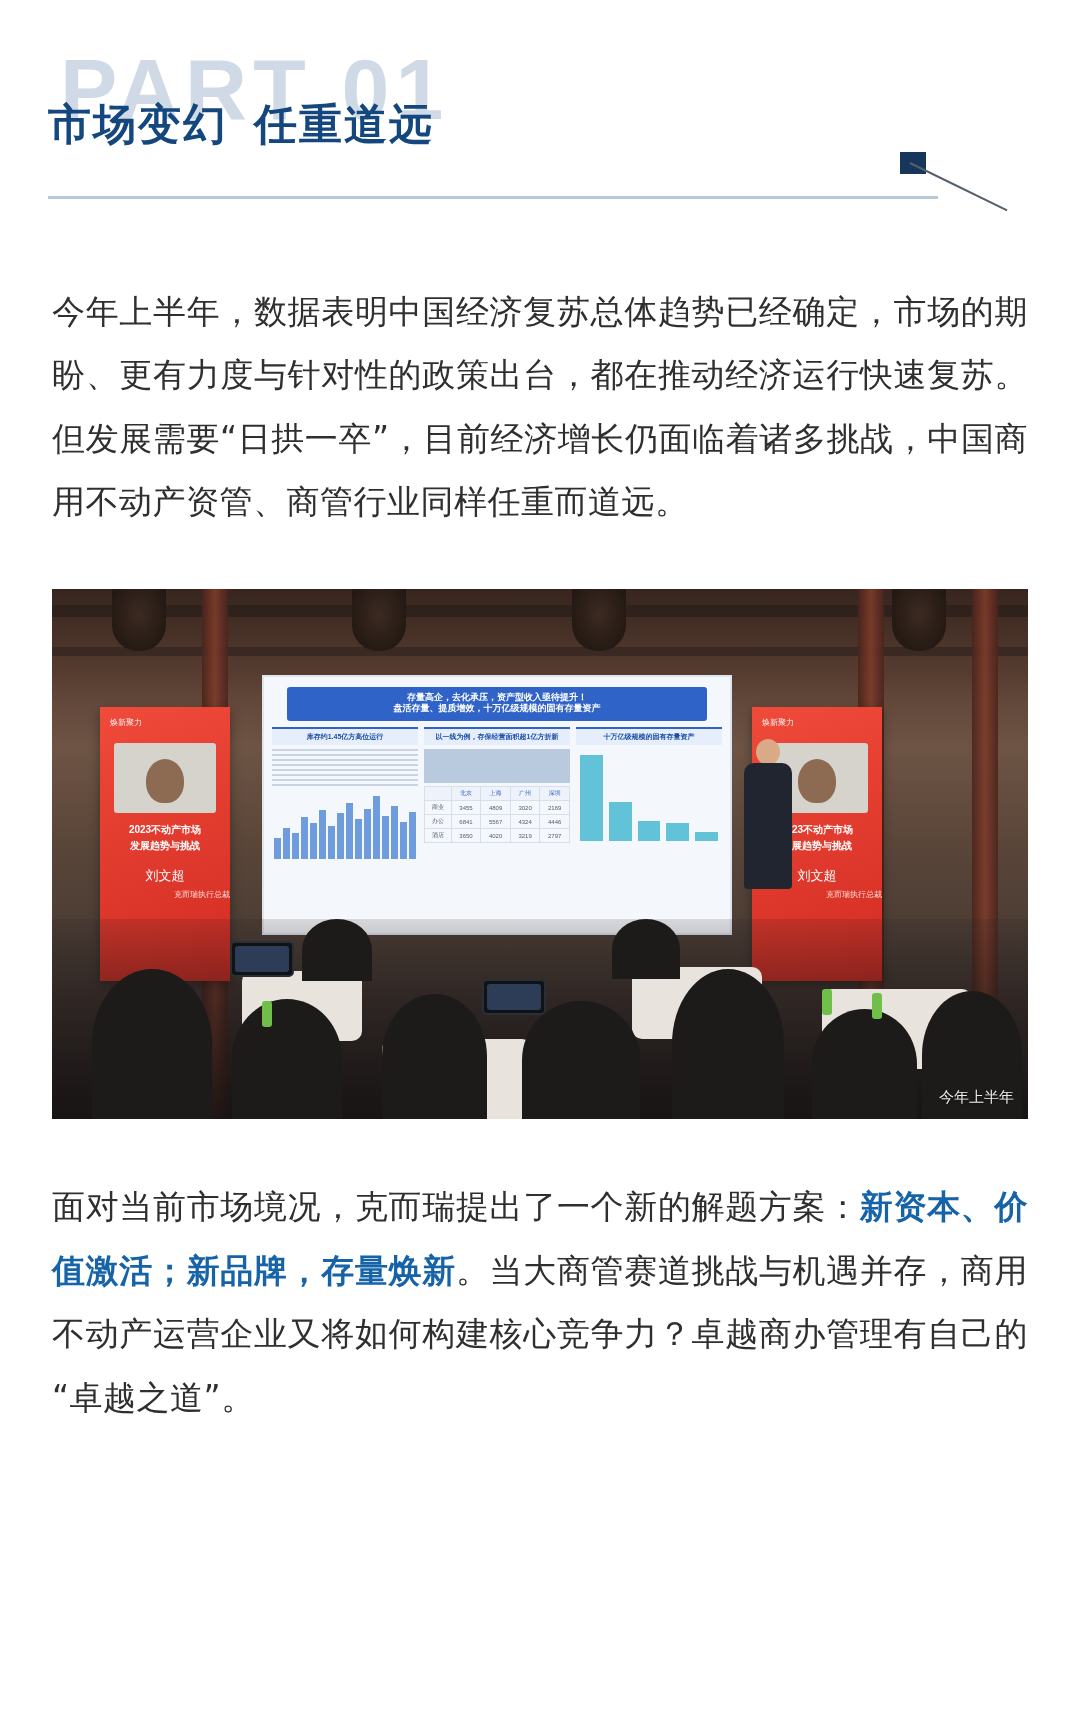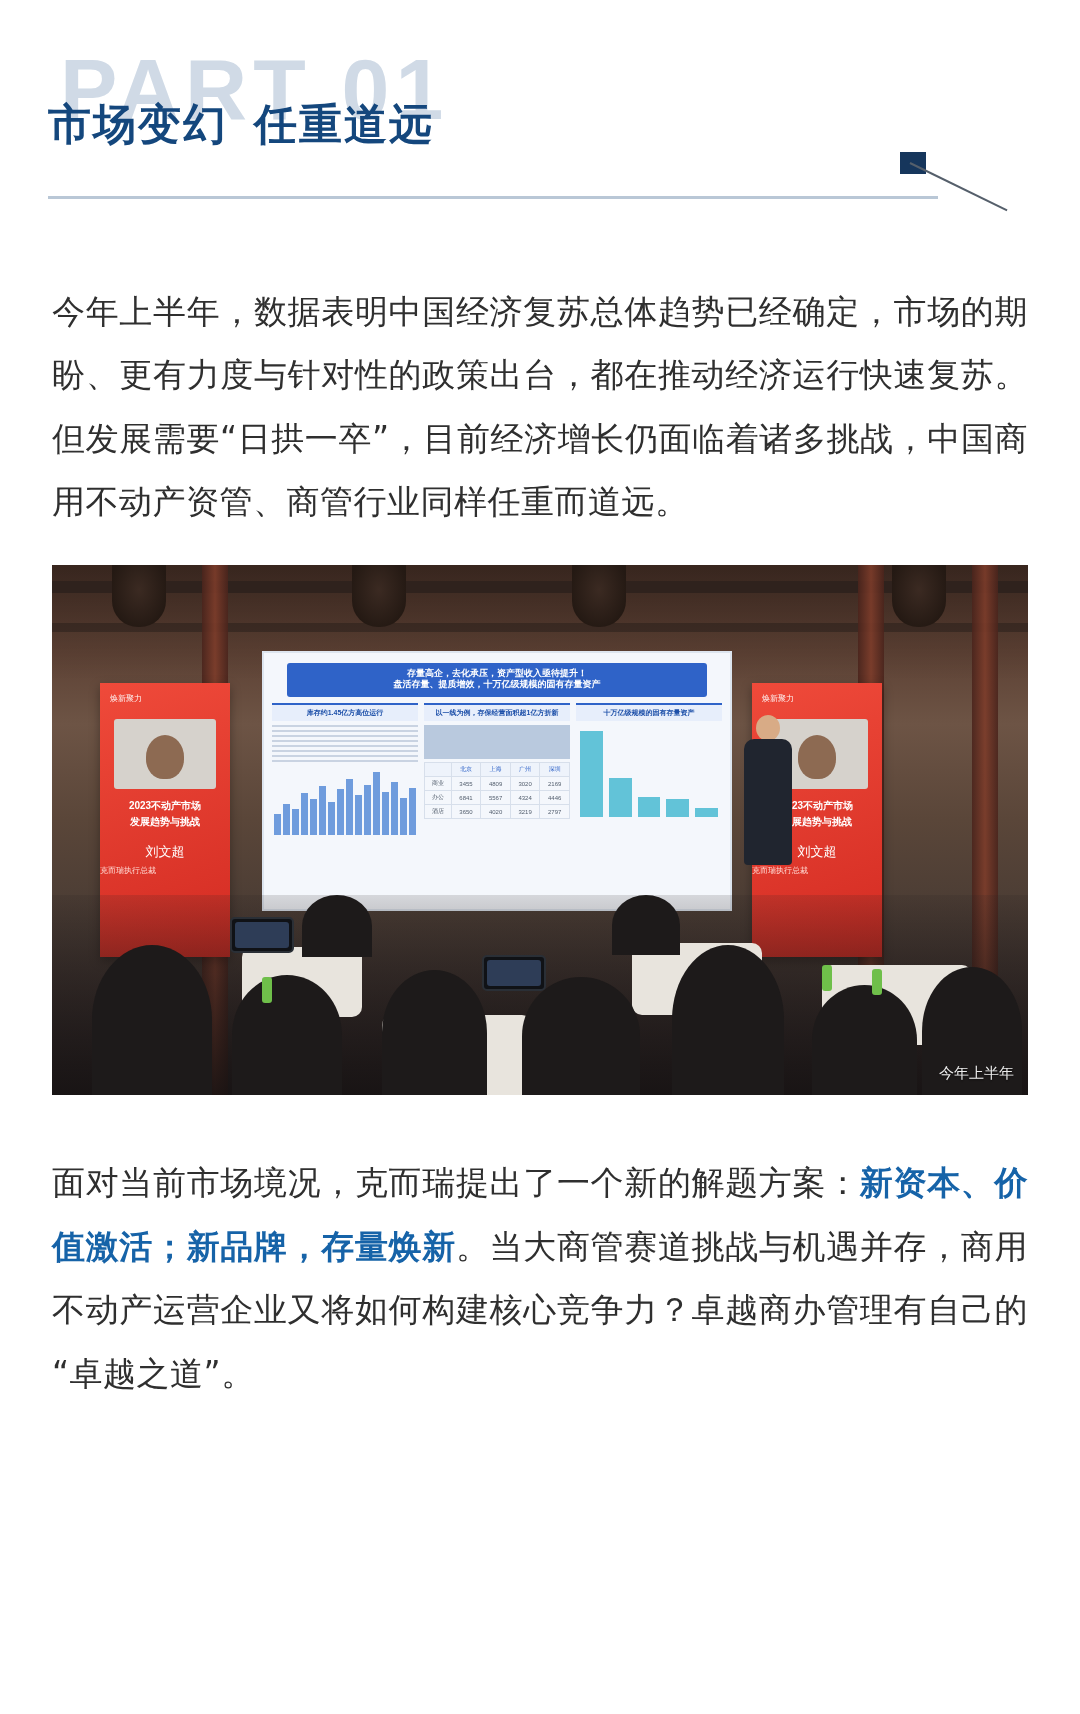--- a/index.html
+++ b/index.html
@@ -85,21 +85,21 @@
     text-align: justify;
     letter-spacing: .5px;
     font-family: "DejaVu Sans", "Liberation Sans", sans-serif;
   }
   .para-top { margin-top: 48px; }
   .para-bottom { margin-top: 56px; }
   .accent { color: #1663a8; font-weight: bold; }
 
   
   .photo-wrap {
-    margin: 32px 52px 0 52px;
+    margin: 56px 52px 0 52px;
     width: 976px;
     height: 530px;
     position: relative;
     overflow: hidden;
     background: #30231c;
   }
   .photo {
     position: absolute;
     inset: 0;
     background:
@@ -198,21 +198,21 @@
     content:""; position:absolute; left: 32px; top: 16px;
     width: 38px; height: 44px; border-radius: 50% 50% 45% 45%;
     background:#8d6a52;
   }
   .banner .txt1, .banner .txt2, .banner .txt3 {
     position:absolute; left:0; right:0; text-align:center; color:#fff;
   }
   .banner .txt1 { top: 116px; font-size: 10px; font-weight:bold;}
   .banner .txt2 { top: 132px; font-size: 10px; font-weight:bold;}
   .banner .txt3 { top: 160px; font-size: 13px; font-weight:normal;}
-  .banner .txt4 { position:absolute; left:0; right:0; top:182px; text-align:left; color:#ffd8d2; font-size:8px;}
+  .banner .txt4 { position:absolute; left:0; right:0; top:182px; text-align:right; color:#ffd8d2; font-size:8px;}
   .banner .logo { position:absolute; left:10px; top:10px; color:#fff; font-size:8px; opacity:.95;}
   
   .speaker {
     position: absolute; left: 690px; top: 150px;
     width: 52px; height: 150px;
   }
   .speaker .sp-head { position:absolute; left:14px; top:0; width:24px;height:26px;border-radius:50%;background:#d8ab86;}
   .speaker .sp-body { position:absolute; left:2px; top:24px; width:48px;height:126px;background:#20252f;border-radius:10px 10px 4px 4px;}
   
   .audience {

